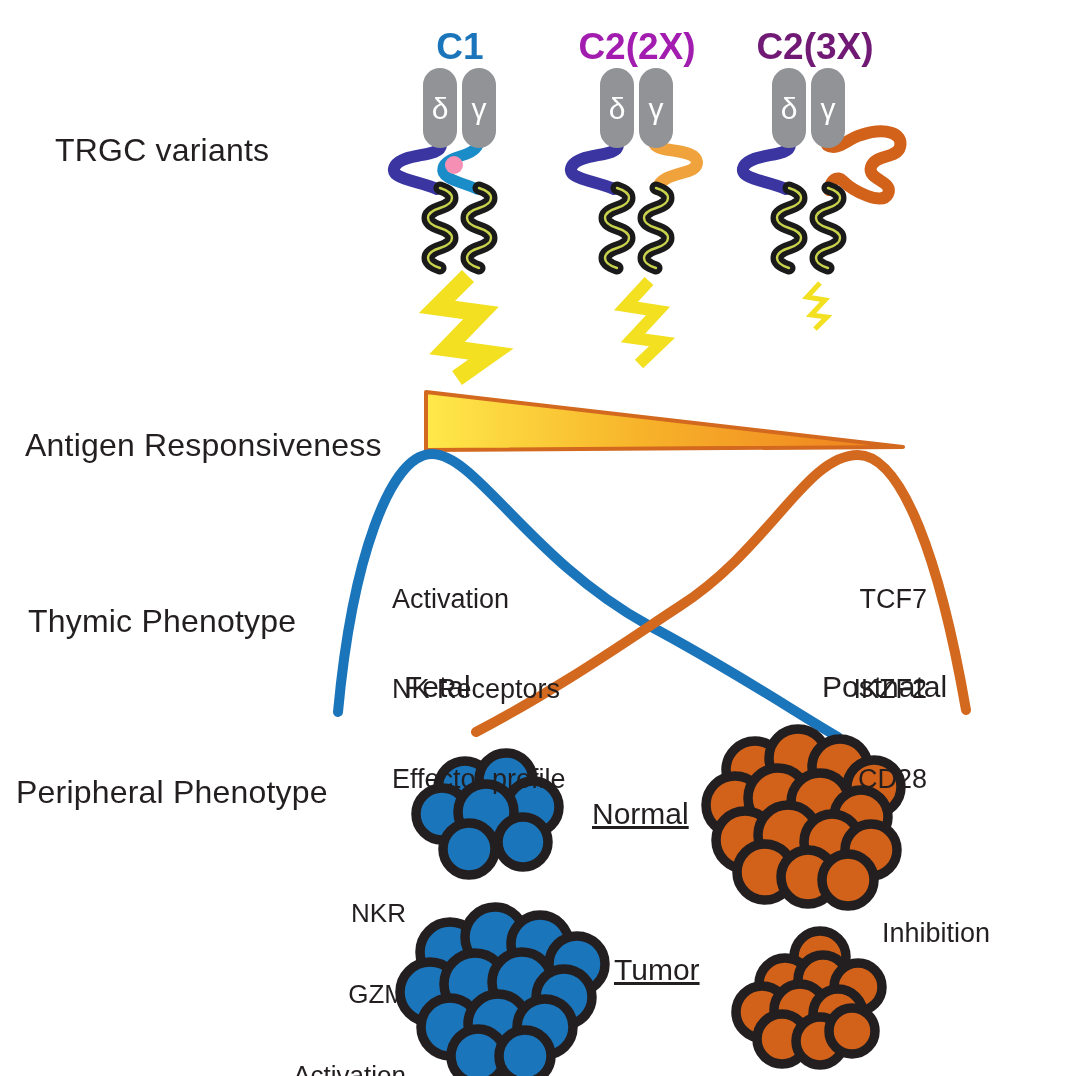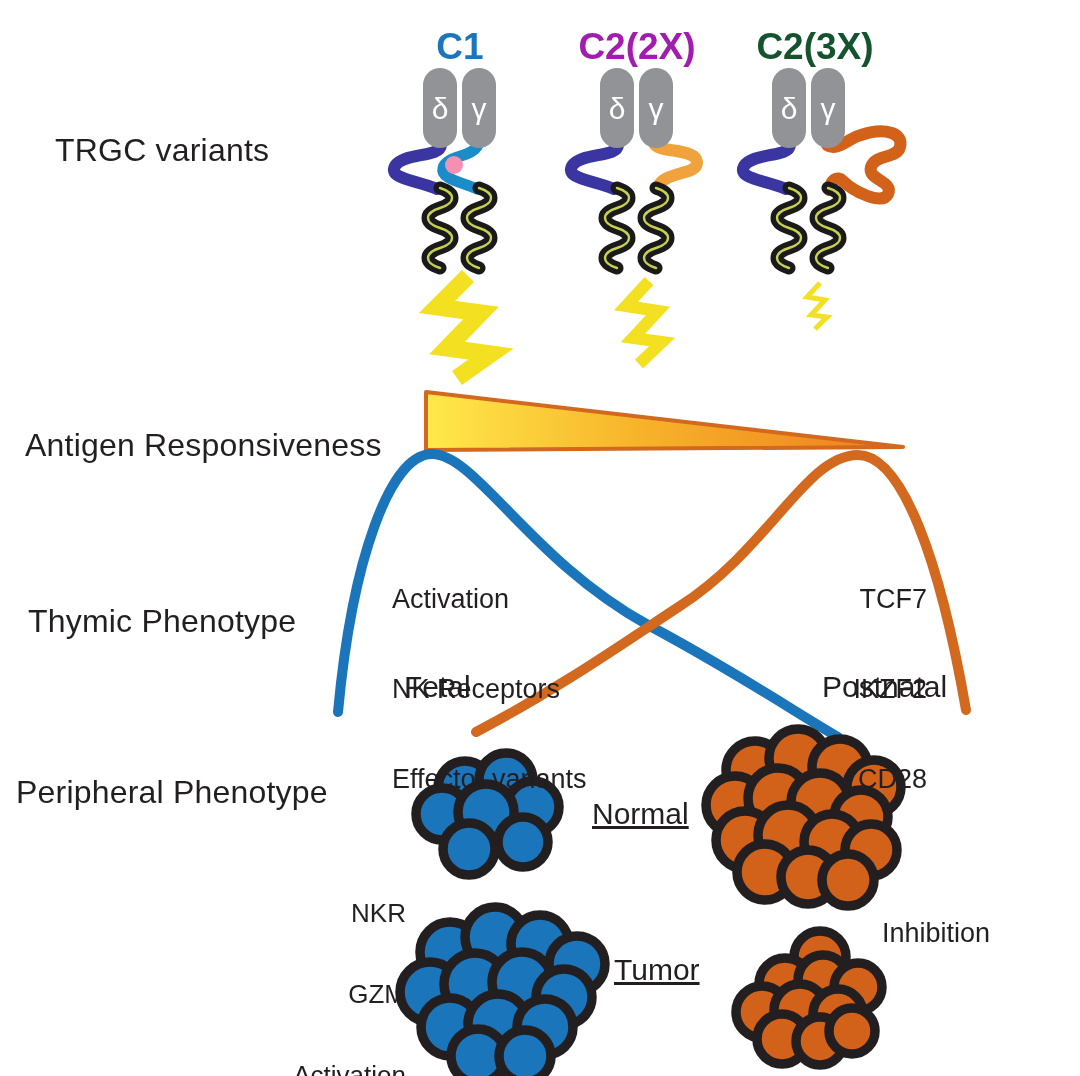--- a/index.html
+++ b/index.html
@@ -6,21 +6,21 @@
   .canvas{
     position:relative;width:1080px;height:1076px;background:#ffffff;overflow:hidden;
     font-family:"Liberation Sans", sans-serif;color:#231f20;
   }
   .art{position:absolute;left:0;top:0;}
   .txt{position:absolute;white-space:pre;}
   .row-label{font-size:32px;letter-spacing:.2px;}
   .variant-label{width:150px;text-align:center;font-size:37px;font-weight:700;}
   .vl-c1{color:#1b75bb;}
   .vl-c22x{color:#a21caf;}
-  .vl-c23x{color:#14532d;}
+  .vl-c23x{color:#701a75;}
   .gene-list{font-size:27px;line-height:30px;}
   .gene-list.right-align{text-align:right;}
   .axis-label{font-size:30px;}
   .cluster-label{font-size:30px;text-decoration:underline;}
   .p-list-left{font-size:26px;line-height:27px;text-align:right;}
   .p-list-right{font-size:27px;line-height:30px;}
   .coil-dark{stroke:#1a1a1a;stroke-width:13;fill:none;stroke-linecap:round;}
   .coil-core{stroke:#c9d24c;stroke-width:2.4;fill:none;stroke-linecap:round;}
   .chain{fill:none;stroke-linecap:round;stroke-linejoin:round;}
   .cell{stroke:#231f20;stroke-width:9.5;}
@@ -157,21 +157,21 @@
   <div class="txt row-label" style="left:28px;top:603px;">Thymic Phenotype</div>
   <div class="txt row-label" style="left:16px;top:774px;">Peripheral Phenotype</div>
 
   <div class="txt variant-label vl-c1" style="left:385px;top:26px;">C1</div>
   <div class="txt variant-label vl-c22x" style="left:562px;top:26px;">C2(2X)</div>
   <div class="txt variant-label vl-c23x" style="left:740px;top:26px;">C2(3X)</div>
 
   <div class="txt gene-list" style="left:392px;top:524px;">
     <div>Activation</div>
     <div>NK Receptors</div>
-    <div>Effector variants</div>
+    <div>Effector profile</div>
   </div>
   <div class="txt gene-list right-align" style="right:153px;top:524px;">
     <div>TCF7</div>
     <div>IKZF2</div>
     <div>CD28</div>
   </div>
   <div class="txt axis-label" style="left:404px;top:670px;">Fetal</div>
   <div class="txt axis-label" style="left:822px;top:670px;">Postnatal</div>
 
   <div class="txt cluster-label" style="left:592px;top:797px;">Normal</div>

